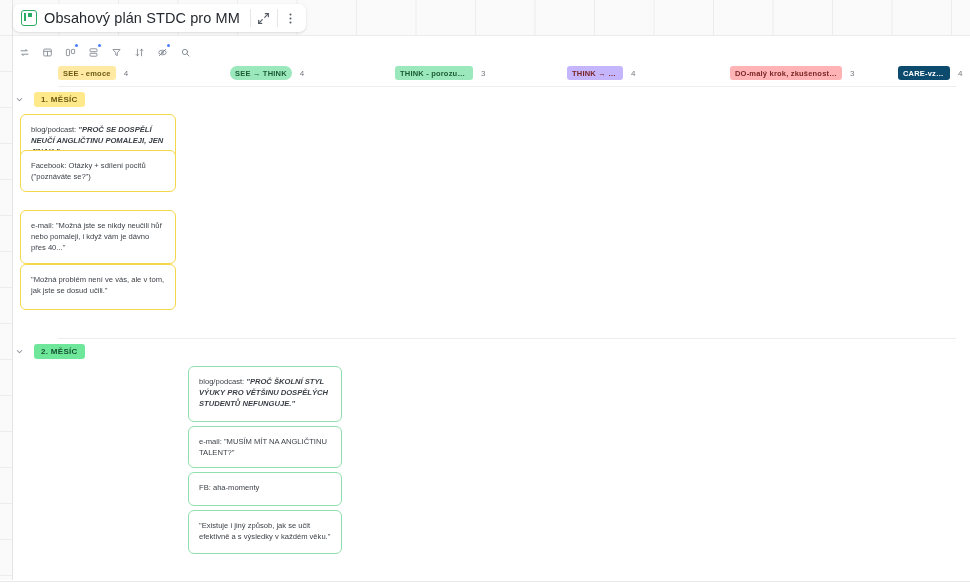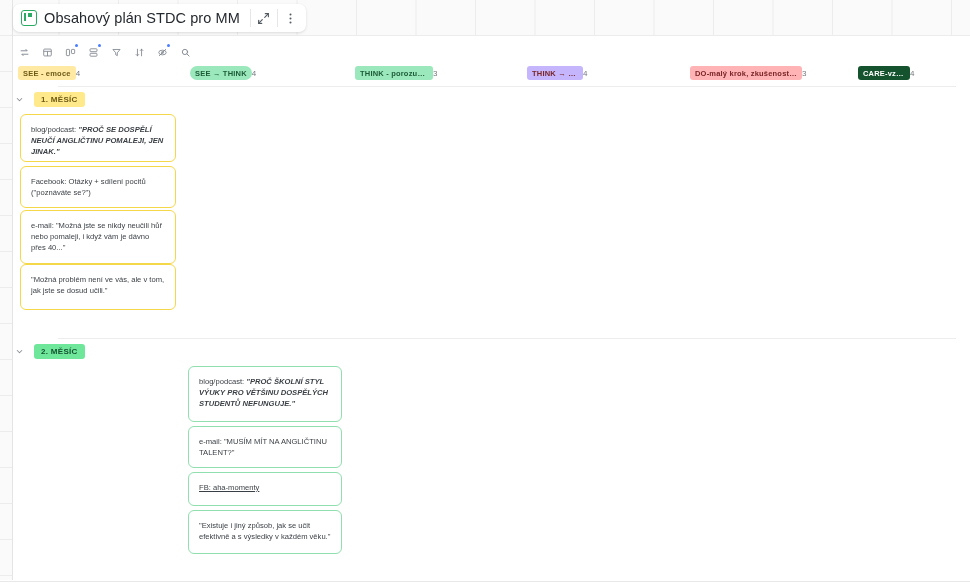--- a/index.html
+++ b/index.html
@@ -105,22 +105,23 @@
     background: #4a7dff;
   }
 
   
   .col-header-row {
     position: absolute; left: 0; top: 66px;
     width: 970px; height: 18px;
   }
   .col-header {
     position: absolute; top: 0;
-    display: flex; align-items: center; 
+    display: flex; align-items: center; gap: 8px;
     white-space: nowrap;
+    margin-left: 40px;
   }
   .col-pill {
     display: inline-block;
     font-size: 7.5px; font-weight: 600; letter-spacing: .2px;
     padding: 2.5px 5px; border-radius: 3px;
     max-width: 112px; overflow: hidden; text-overflow: ellipsis;
     cursor: pointer;
   }
   .col-count { font-size: 8px; color: #74797f; }
 
@@ -266,39 +267,39 @@
       </div>
       <div class="col-header" style="left: 527px;">
         <span class="col-pill" style="background: #c4b5fd; color: rgb(122, 36, 38); max-width: 56px;">THINK → DO</span>
         <span class="col-count">4</span>
       </div>
       <div class="col-header" style="left: 690px;">
         <span class="col-pill" style="background: rgb(255, 179, 181); color: rgb(122, 36, 38); max-width: 112px;">DO-malý krok, zkušenost místo...</span>
         <span class="col-count">3</span>
       </div>
       <div class="col-header" style="left: 858px;">
-        <span class="col-pill" style="background: #14532d; color: rgb(255, 255, 255); max-width: 52px; text-align: center;">CARE-vztah</span>
+        <span class="col-pill" style="background: #0c4a6e; color: rgb(255, 255, 255); max-width: 52px; text-align: center;">CARE-vztah</span>
         <span class="col-count">4</span>
       </div>
     </div>
 
   <div id="groups-layer">
       <div class="group-sep" style="top: 86px; width: 898px;"></div>
       <div class="group-row" style="top: 92px; justify-content: space-between;">
         <div class="caret">
           <svg width="9" height="9" viewBox="0 0 16 16" fill="none" stroke="currentColor" stroke-width="1.8" stroke-linecap="round" stroke-linejoin="round">
             <path d="M4 6.2L8 10.2 12 6.2"></path>
           </svg>
         </div>
         <div class="group-pill" style="background: rgb(255, 233, 138); color: rgb(109, 90, 22);">1. MĚSÍC</div>
       </div>
       <div class="card yellow" style="left: 20px; top: 114px; width: 156px; height: 48px;">
         <div><span>blog/podcast: </span><span class="em">"PROČ SE DOSPĚLÍ NEUČÍ ANGLIČTINU POMALEJI, JEN JINAK."</span></div>
       </div>
-      <div class="card yellow" style="left: 20px; top: 166px; width: 156px; height: 42px;">
+      <div class="card yellow" style="left: 20px; top: 150px; width: 156px; height: 42px;">
         <div><span>Facebook: Otázky + sdílení pocitů ("poznáváte se?")</span></div>
       </div>
       <div class="card yellow" style="left: 20px; top: 210px; width: 156px; height: 54px;">
         <div><span>e-mail: "Možná jste se nikdy neučili hůř nebo pomaleji, i když vám je dávno přes 40..."</span></div>
       </div>
       <div class="card yellow" style="left: 20px; top: 264px; width: 156px; height: 46px;">
         <div><span>"Možná problém není ve vás, ale v tom, jak jste se dosud učili."</span></div>
       </div>
       <div class="group-sep" style="top: 338px; width: 898px;"></div>
       <div class="group-row" style="top: 344px;">
@@ -308,21 +309,21 @@
           </svg>
         </div>
         <div class="group-pill" style="background: rgb(110, 231, 155); color: rgb(20, 81, 47);">2. MĚSÍC</div>
       </div>
       <div class="card green" style="left: 188px; top: 366px; width: 154px; height: 56px;">
         <div><span>blog/podcast: </span><span class="em">"PROČ ŠKOLNÍ STYL VÝUKY PRO VĚTŠINU DOSPĚLÝCH STUDENTŮ NEFUNGUJE."</span></div>
       </div>
       <div class="card green" style="left: 188px; top: 426px; width: 154px; height: 42px;">
         <div><span>e-mail: "MUSÍM MÍT NA ANGLIČTINU TALENT?"</span></div>
       </div>
-      <div class="card green" style="left: 188px; top: 472px; width: 154px; height: 34px; text-decoration: underline;">
+      <div class="card green" style="left: 188px; top: 472px; width: 154px; height: 34px;">
         <div><span>FB: aha-momenty</span></div>
       </div>
       <div class="card green" style="left: 188px; top: 510px; width: 154px; height: 44px;">
         <div><span>"Existuje i jiný způsob, jak se učit efektivně a s výsledky v každém věku."</span></div>
       </div>
     </div>
 
 </div>
 
 </body></html>

